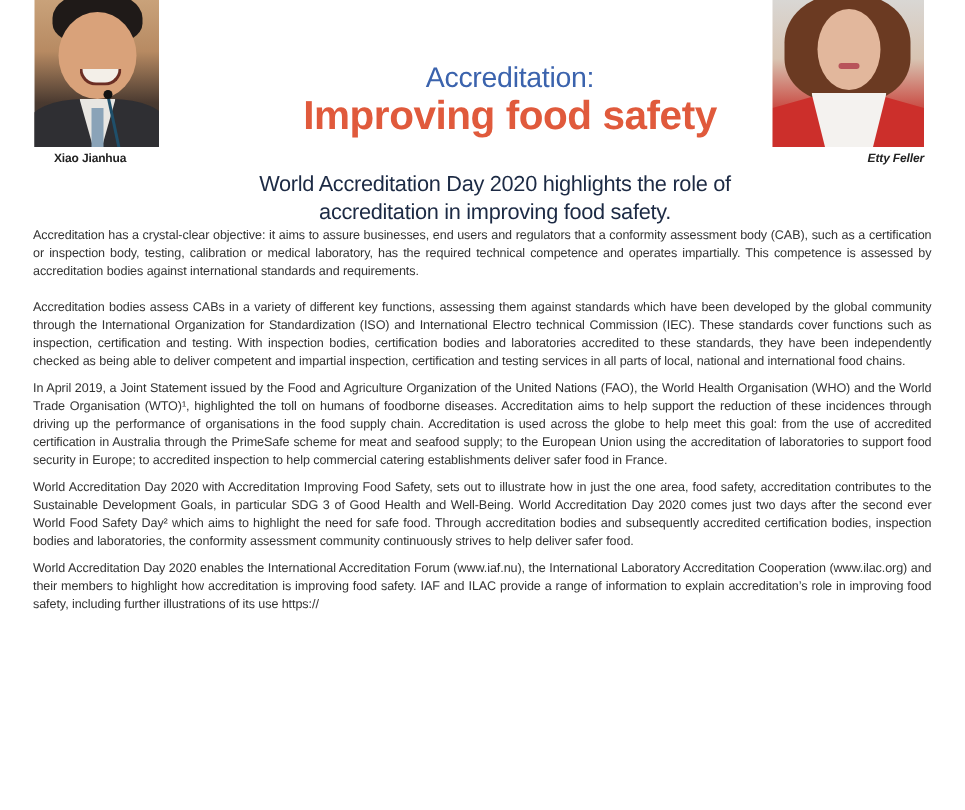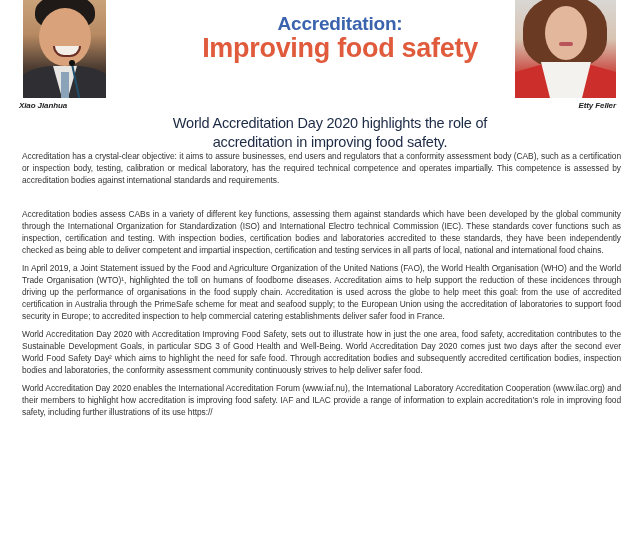--- a/index.html
+++ b/index.html
@@ -16,31 +16,31 @@
   .photo-left .tie { position:absolute; left:38px; top:72px; width:8px; height:30px; background:#8aa3b8; }
   .photo-left .mic { position:absolute; left:46px; top:60px; width:6px; height:6px; background:#111; border-radius:50%; }
   .photo-left .mic-stem { position:absolute; left:48px; top:64px; width:2px; height:40px; background:#1f4f6a; transform: rotate(-12deg); transform-origin: top; }
   .photo-right .hair { position:absolute; left:8px; top:-4px; width:84px; height:72px; background:#6b3a22; border-radius: 45% 45% 40% 40%; }
   .photo-right .face { left:30px; top:6px; width:42px; height:54px; background:#e2b79c; }
   .photo-right .lips { position:absolute; left:44px; top:42px; width:14px; height:4px; background:#b8545a; border-radius:3px; }
   .photo-right .scarf { position:absolute; left:26px; top:62px; width:50px; height:40px; background:#f4f2ef; clip-path: polygon(0 0,100% 0,80% 100%,20% 100%); }
   .photo-right .jacket { position:absolute; left:0; top:64px; width:101px; height:40px; background:#cc2f2b; clip-path: polygon(0 20%,28% 0,40% 100%,60% 100%,72% 0,100% 20%,100% 100%,0 100%); }
 
   .caption { position: absolute; top: 101px; font-size: 8px; font-weight: bold; color: #222; letter-spacing: -0.1px; }
-  .caption-left { left: 19px; font-style: italic; }
+  .caption-left { left: 36px; }
   .caption-right { left: 540px; width: 76px; text-align: right; font-style: italic; }
 
   .title-block { position: absolute; left: 150px; width: 380px; top: 13px; text-align: center; }
-  .title-line1 { font-size: 19px; font-weight: bold; color: #3b63ad; line-height: 22px; letter-spacing: -0.2px; }
+  .title-line1 { font-size: 19px; font-weight: normal; color: #3b63ad; line-height: 22px; letter-spacing: -0.2px; margin-top: 29px; }
   .title-line2 { font-size: 27px; font-weight: bold; color: #e05a3c; line-height: 26px; letter-spacing: -0.3px; }
   .subtitle { position: absolute; left: 140px; width: 380px; top: 90px; text-align: center; font-size: 14.5px; line-height: 19px; color: #1c2a44; letter-spacing: -0.2px; margin-top: 24px; }
 
   .body-text { position: absolute; left: 22px; width: 599px; top: 150px; font-size: 8.4px; line-height: 12px; color: #333; }
   .body-text p { margin: 0 0 6px 0; text-align: justify; letter-spacing: -0.05px; }
-  .body-text p.p1 { margin-bottom: 22px; }
+  .body-text p.p1 { margin-bottom: 12px; }
 </style>
 </head>
 <body>
 
 <div class="photo photo-left">
   <div class="suit"></div>
   <div class="shirt"></div>
   <div class="tie"></div>
   <div class="hair"></div>
   <div class="face"></div>

